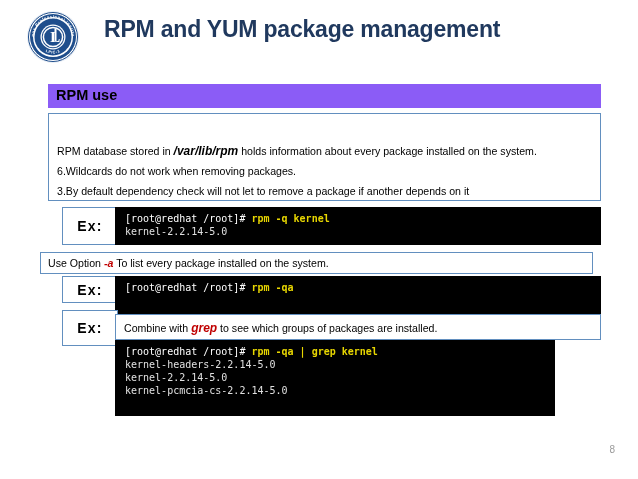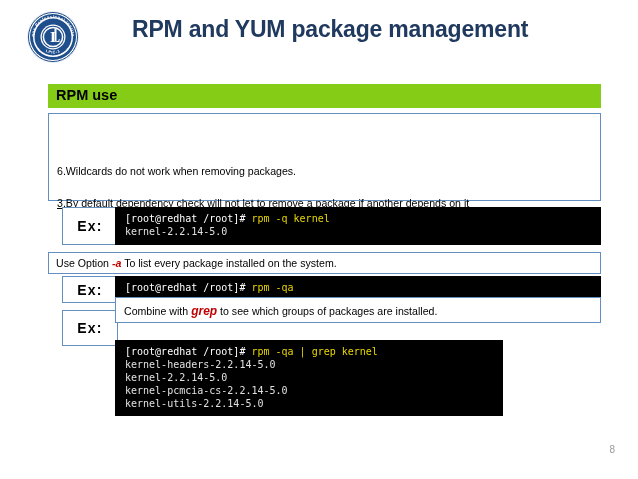--- a/index.html
+++ b/index.html
@@ -32,31 +32,30 @@
   }
   #slide-title {
     position: absolute;
     left: 104px;
     top: 16px;
     font-size: 23px;
     font-weight: bold;
     color: #20395e;
     letter-spacing: -0.2px;
     white-space: nowrap;
-    margin-left: 28px;
   }
 
   
   #section-bar {
     position: absolute;
     left: 48px;
     top: 84px;
     width: 553px;
     height: 24px;
-    background: #84cc16;
+    background: #8b5cf6;
     box-sizing: border-box;
   }
   #section-bar-label {
     position: absolute;
     left: 8px;
     top: 3px;
     font-size: 14.5px;
     font-weight: bold;
     color: #000000;
   }
@@ -80,21 +79,21 @@
     position: absolute;
     left: 8px;
     font-size: 10.6px;
     color: #000000;
     white-space: nowrap;
     line-height: 1;
   }
   #intro-line-1 { top: 9px;  font-weight: bold; font-size: 11px; }
   #intro-line-2 { top: 31px; }
   #intro-line-3 { top: 52px; }
-  #intro-line-4 { top: 84px; text-decoration: underline; }
+  #intro-line-4 { top: 72px; }
 
   .cmd-red {
     color: #c00000;
     font-weight: bold;
     font-style: italic;
   }
   .path-bold {
     color: #000000;
     font-weight: bold;
     font-style: italic;
@@ -136,51 +135,51 @@
     box-sizing: border-box;
     padding: 5px 0 5px 10px;
     font-family: "DejaVu Sans Mono", monospace;
     font-size: 10px;
     line-height: 13px;
     color: #e8e8e8;
     overflow: hidden;
   }
   .term-line { white-space: pre; }
   .term-prompt { color: #ffffff; }
-  .term-cmd { color: #e7d600; font-weight: normal; }
+  .term-cmd { color: #e7d600; font-weight: bold; }
   .term-out  { color: #e0e0e0; }
 
   #terminal-1 { left: 115px; top: 207px; width: 486px; height: 38px; }
   #terminal-2 { left: 115px; top: 276px; width: 486px; height: 45px; }
-  #terminal-3 { left: 115px; top: 340px; width: 388px; height: 76px; }
+  #terminal-3 { left: 115px; top: 340px; width: 440px; height: 76px; }
 
   
   #note-box-a {
-    left: 48px;
+    left: 40px;
     top: 252px;
     width: 553px;
     height: 22px;
   }
   #note-a-text {
     position: absolute;
     left: 7px;
     top: 4px;
     font-size: 10.6px;
     color: #000000;
     white-space: nowrap;
   }
   .opt-red {
     color: #c00000;
     font-weight: bold;
     font-style: italic;
   }
 
   #note-box-grep {
     left: 115px;
-    top: 297px;
+    top: 314px;
     width: 486px;
     height: 26px;
   }
   #note-grep-text {
     position: absolute;
     left: 8px;
     top: 6px;
     font-size: 10.6px;
     color: #000000;
     white-space: nowrap;
@@ -236,20 +235,23 @@
   <div id="slide-title">RPM and YUM package management</div>
 </div>
 
 <div id="section-bar">
   <span id="section-bar-label">RPM use</span>
 </div>
 
 <div id="intro-box" class="outline-box">
 
 
+  <div class="intro-line" id="intro-line-2">
+    <span>RPM database stored in </span><span class="path-bold">/var/lib/rpm</span><span> holds information about every package installed on the system.</span>
+  </div>
 
   <div class="intro-line" id="intro-line-3">6.Wildcards do not work when removing packages.</div>
   <div class="intro-line" id="intro-line-4">3.By default dependency check will not let to remove a package if another depends on it</div>
 </div>
 
 <div id="ex-box-1" class="outline-box ex-box">
   <span class="ex-label">Ex:</span>
 </div>
 
 <div id="terminal-1" class="terminal">
@@ -275,16 +277,15 @@
 
 <div id="note-box-grep" class="outline-box">
   <div id="note-grep-text"><span>Combine with </span><span class="grep-red">grep</span><span> to see which groups of packages are installed.</span></div>
 </div>
 
 <div id="terminal-3" class="terminal">
   <div class="term-line"><span class="term-prompt">[root@redhat /root]# </span><span class="term-cmd">rpm -qa | grep kernel</span></div>
   <div class="term-line term-out">kernel-headers-2.2.14-5.0</div>
   <div class="term-line term-out">kernel-2.2.14-5.0</div>
   <div class="term-line term-out">kernel-pcmcia-cs-2.2.14-5.0</div>
-  <div class="term-line term-out">kernel-utils-2.2.14-5.0</div>
 </div>
 
 <div id="page-number">8</div>
 
 </body></html>

